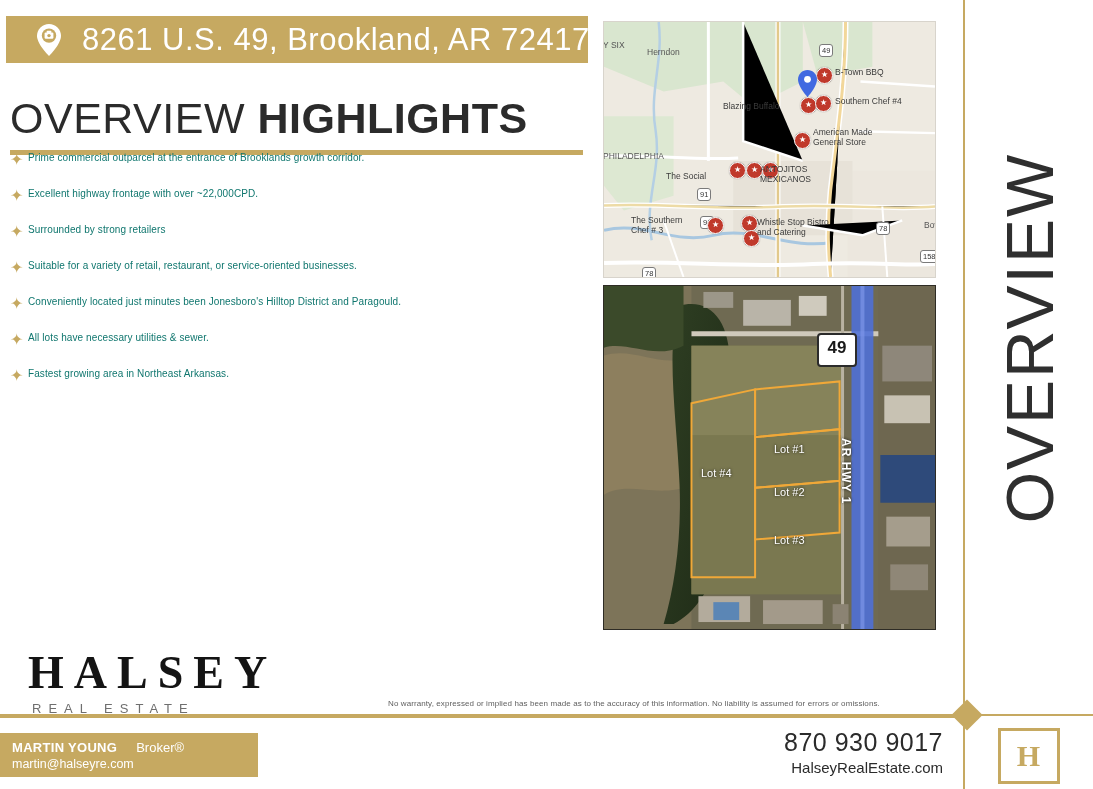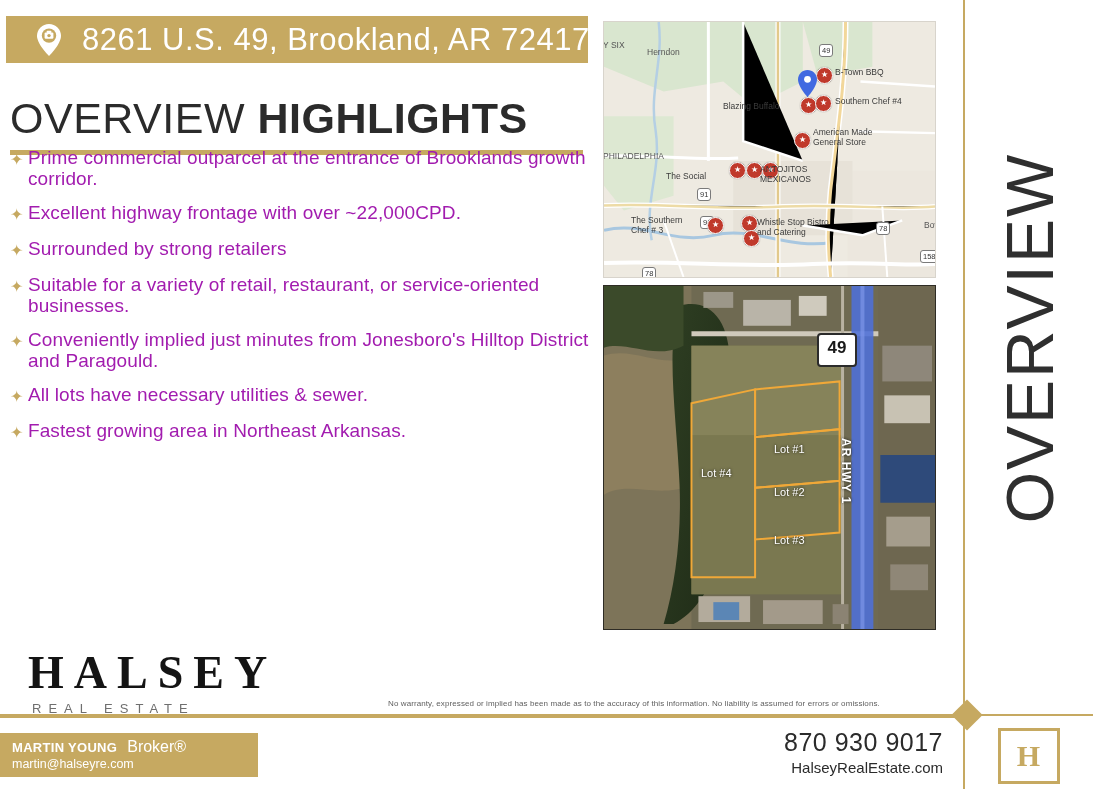--- a/index.html
+++ b/index.html
@@ -154,23 +154,23 @@
   .bullet-icon {
     flex: none;
     width: 18px;
     margin-top: 2px;
     color: #c6a961;
     font-size: 16px;
     line-height: 20px;
     text-align: left;
   }
   .bullet-text {
-    font-size: 19px;
+    font-size: 10px;
     line-height: 20.5px;
-    color: #a21caf;
+    color: #0f766e;
     letter-spacing: 0.1px;
   }
 
   
   .map-top {
     position: absolute;
     left: 603px;
     top: 21px;
     width: 333px;
     height: 257px;
@@ -313,23 +313,23 @@
     padding: 5px 0 0 12px;
     box-sizing: border-box;
   }
   .broker-name {
     font-size: 13px;
     font-weight: 700;
     letter-spacing: 0.3px;
     display: inline-block;
   }
   .broker-role {
-    font-size: 16px;
+    font-size: 13px;
     font-weight: 400;
-    margin-left: 10px;
+    margin-left: 19px;
     display: inline-block;
   }
   .broker-email {
     font-size: 12.5px;
     margin-top: 1px;
   }
   .contact {
     position: absolute;
     right: 150px;
     top: 728px;
@@ -398,21 +398,21 @@
       <div class="bullet-text">Surrounded by strong retailers</div>
     </div>
 
     <div class="bullet">
       <div class="bullet-icon">✦</div>
       <div class="bullet-text">Suitable for a variety of retail, restaurant, or service-oriented businesses.</div>
     </div>
 
     <div class="bullet">
       <div class="bullet-icon">✦</div>
-      <div class="bullet-text">Conveniently implied just minutes from Jonesboro's Hilltop District and Paragould.</div>
+      <div class="bullet-text">Conveniently located just minutes been Jonesboro's Hilltop District and Paragould.</div>
     </div>
 
     <div class="bullet">
       <div class="bullet-icon">✦</div>
       <div class="bullet-text">All lots have necessary utilities &amp; sewer.</div>
     </div>
 
     <div class="bullet">
       <div class="bullet-icon">✦</div>
       <div class="bullet-text">Fastest growing area in Northeast Arkansas.</div>

